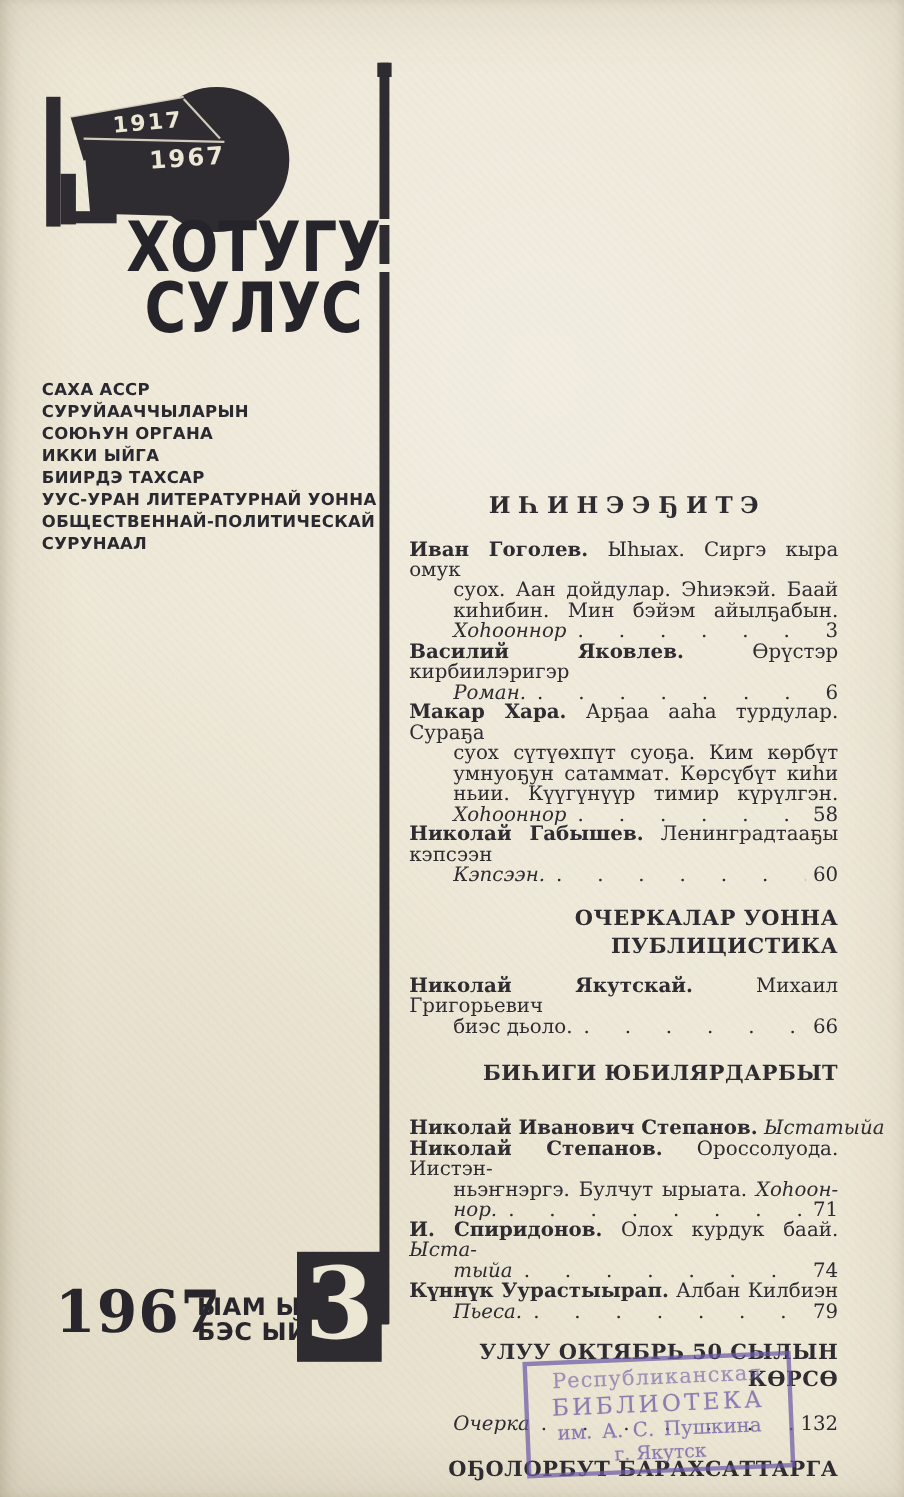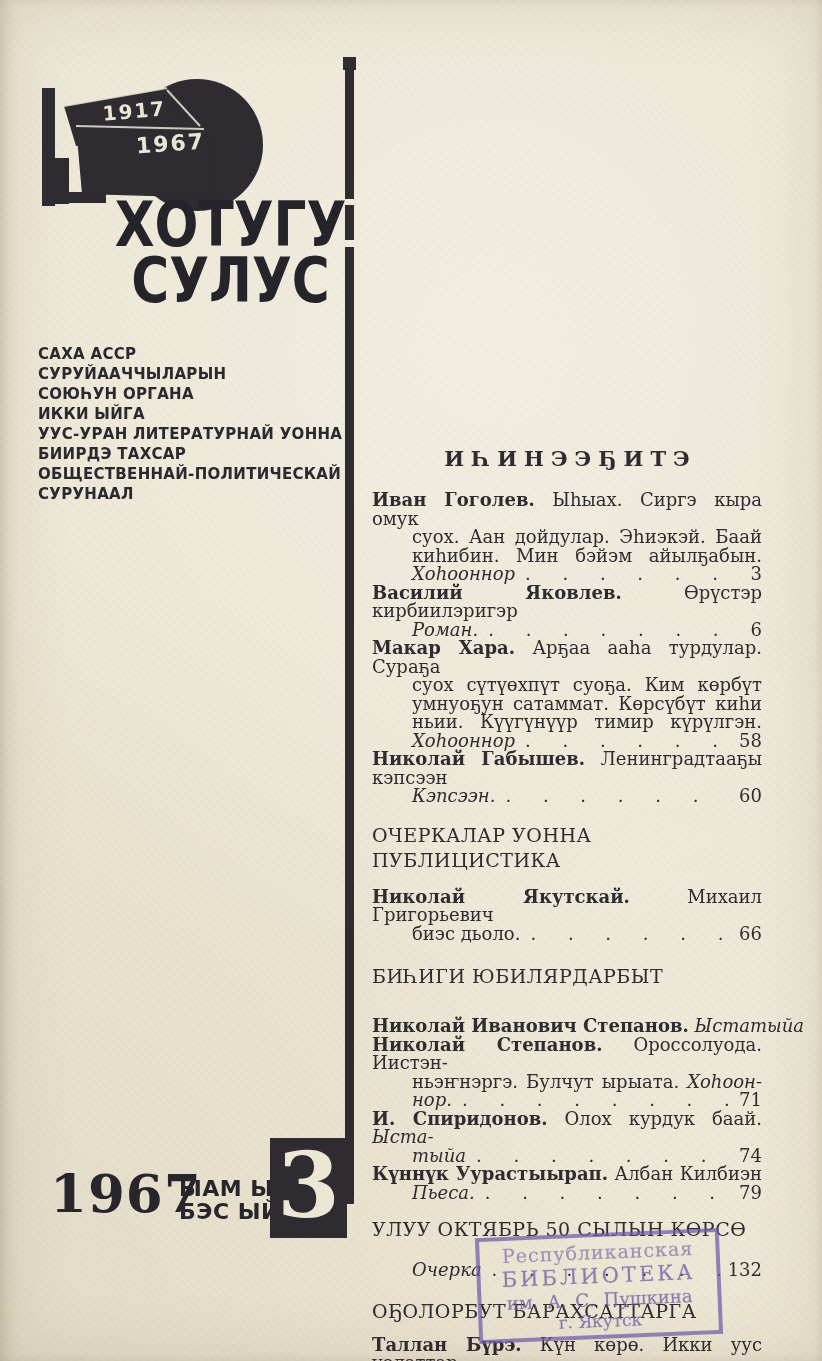--- a/index.html
+++ b/index.html
@@ -49,21 +49,21 @@
   }
   .divider::before{content:"";position:absolute;left:-2px;top:0;width:13px;height:13px;background:var(--ink);}
   
   .toc{position:absolute;left:372px;top:446px;width:390px;}
   .toc-head{
     font-weight:bold;font-size:21px;letter-spacing:7px;text-align:center;
     padding-left:7px;margin:0 0 20px;
   }
   .sec{margin:0;}
   .s1{margin-top:17px}.s2{margin-top:21px}.s3{margin-top:15px}.s4{margin-top:19px}
-  .sec-heading{font-size:19px;line-height:25px;text-align:left;letter-spacing:.5px;margin:0 0 14px;}
+  .sec-heading{font-size:19px;line-height:25px;text-align:right;letter-spacing:.5px;margin:0 0 14px;font-weight:bold;}
   .s1 .sec-heading{margin-bottom:15px}
   .s2 .sec-heading{margin-bottom:28px}
   .s3 .sec-heading{margin-bottom:19px}
   .s4 .sec-heading{margin-bottom:12px}
   .entry{margin:0;}
   .line{font-size:18px;line-height:18.5px;min-height:18.5px;}
   .line.j{text-align:justify;text-align-last:justify;}
   .line.ind{padding-left:40px;}
   .line.pg{display:flex;align-items:flex-end;}
   .pg .txt{white-space:pre;}
@@ -129,22 +129,22 @@
     <div>СУЛУС</div>
   </div>
 
   <div class="pub" id="pub">
       <div>САХА АССР</div>
       <div>СУРУЙААЧЧЫЛАРЫН</div>
       <div>СОЮҺУН ОРГАНА</div>
     </div>
   <div class="desc" id="desc">
       <div>ИККИ ЫЙГА</div>
+      <div>БИИРДЭ ТАХСАР</div>
       <div>УУС-УРАН ЛИТЕРАТУРНАЙ  УОННА</div>
-      <div>БИИРДЭ ТАХСАР</div>
       <div>ОБЩЕСТВЕННАЙ-ПОЛИТИЧЕСКАЙ</div>
       <div>СУРУНААЛ</div>
     </div>
 
   <div class="divider"></div>
 
   <div class="toc">
     <div class="toc-head">ИҺИНЭЭҔИТЭ</div>
     <div id="toc-sections">
         <div class="sec s0">

